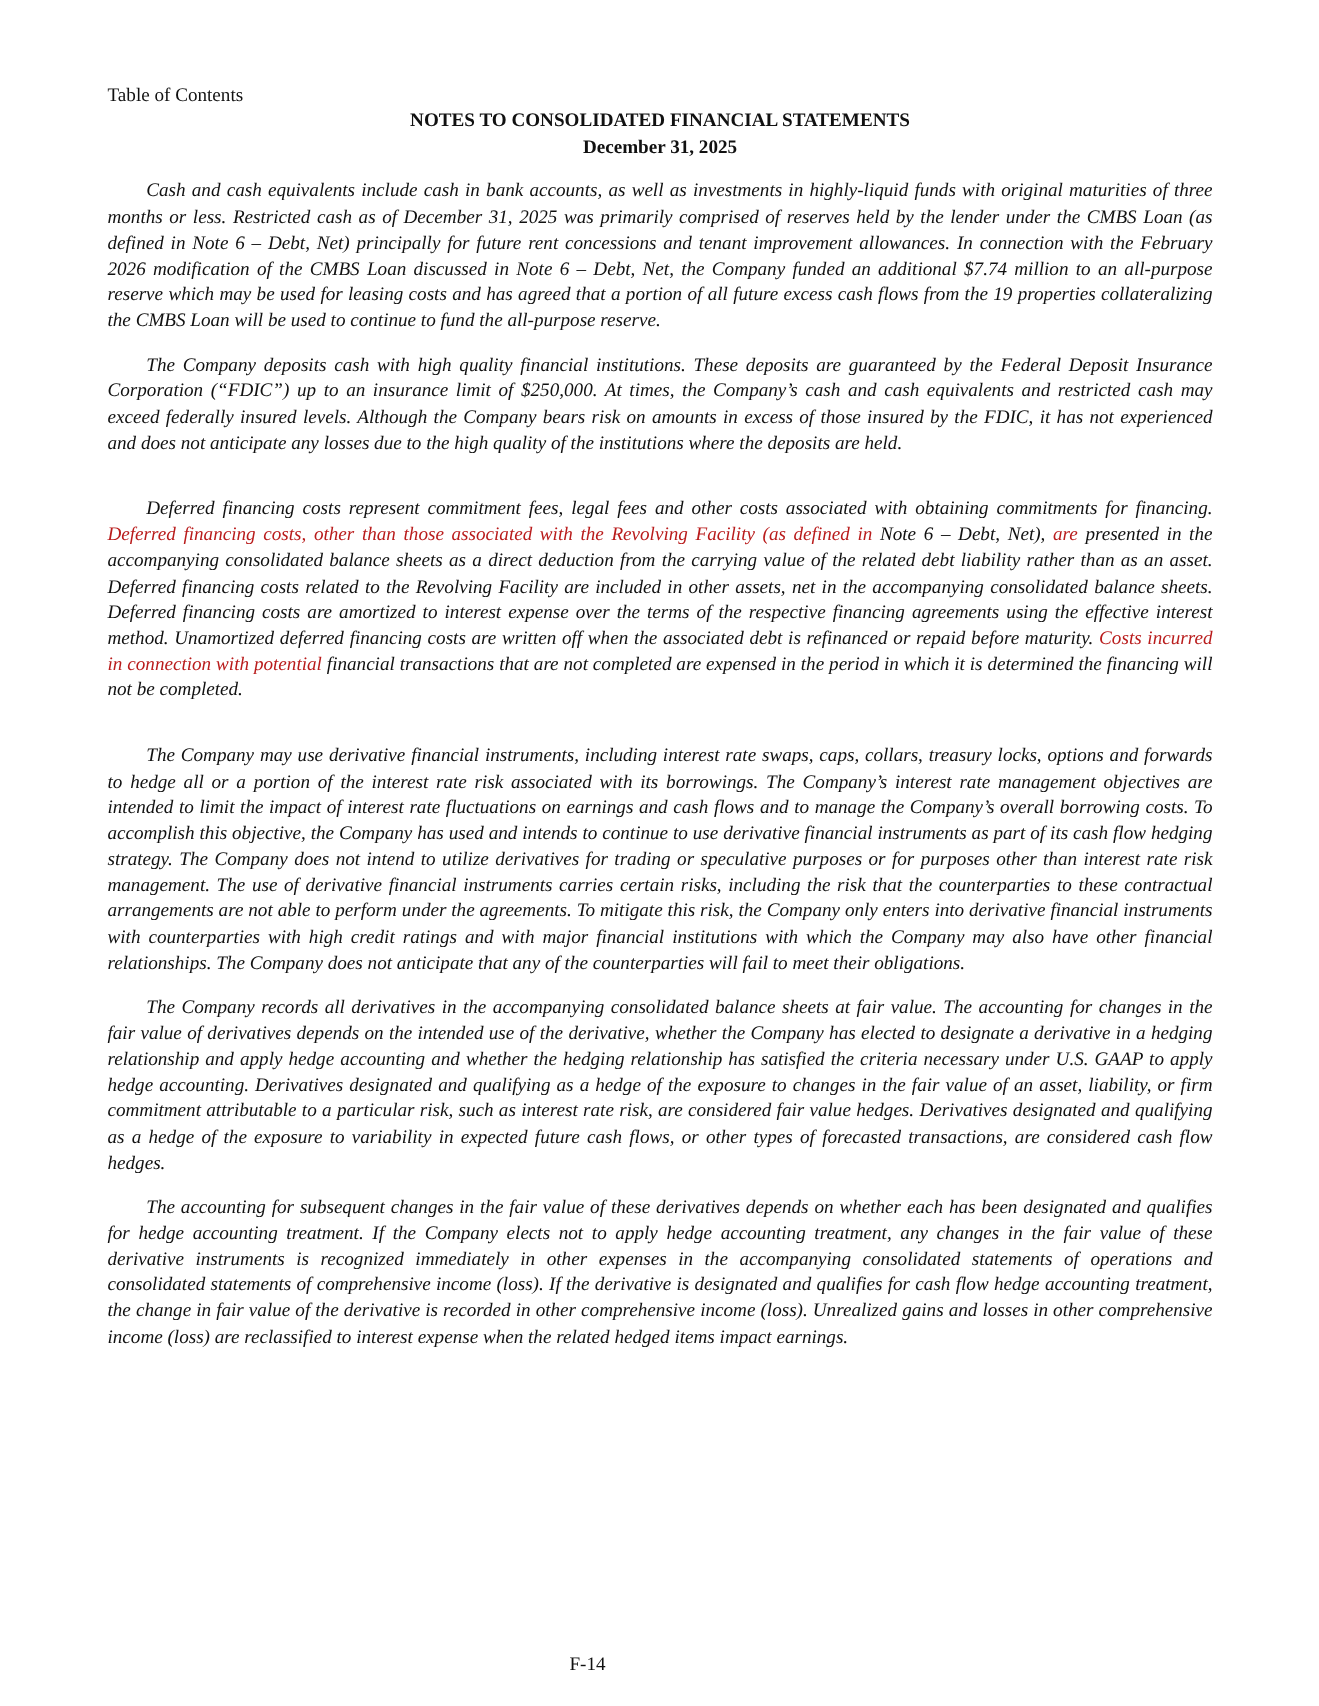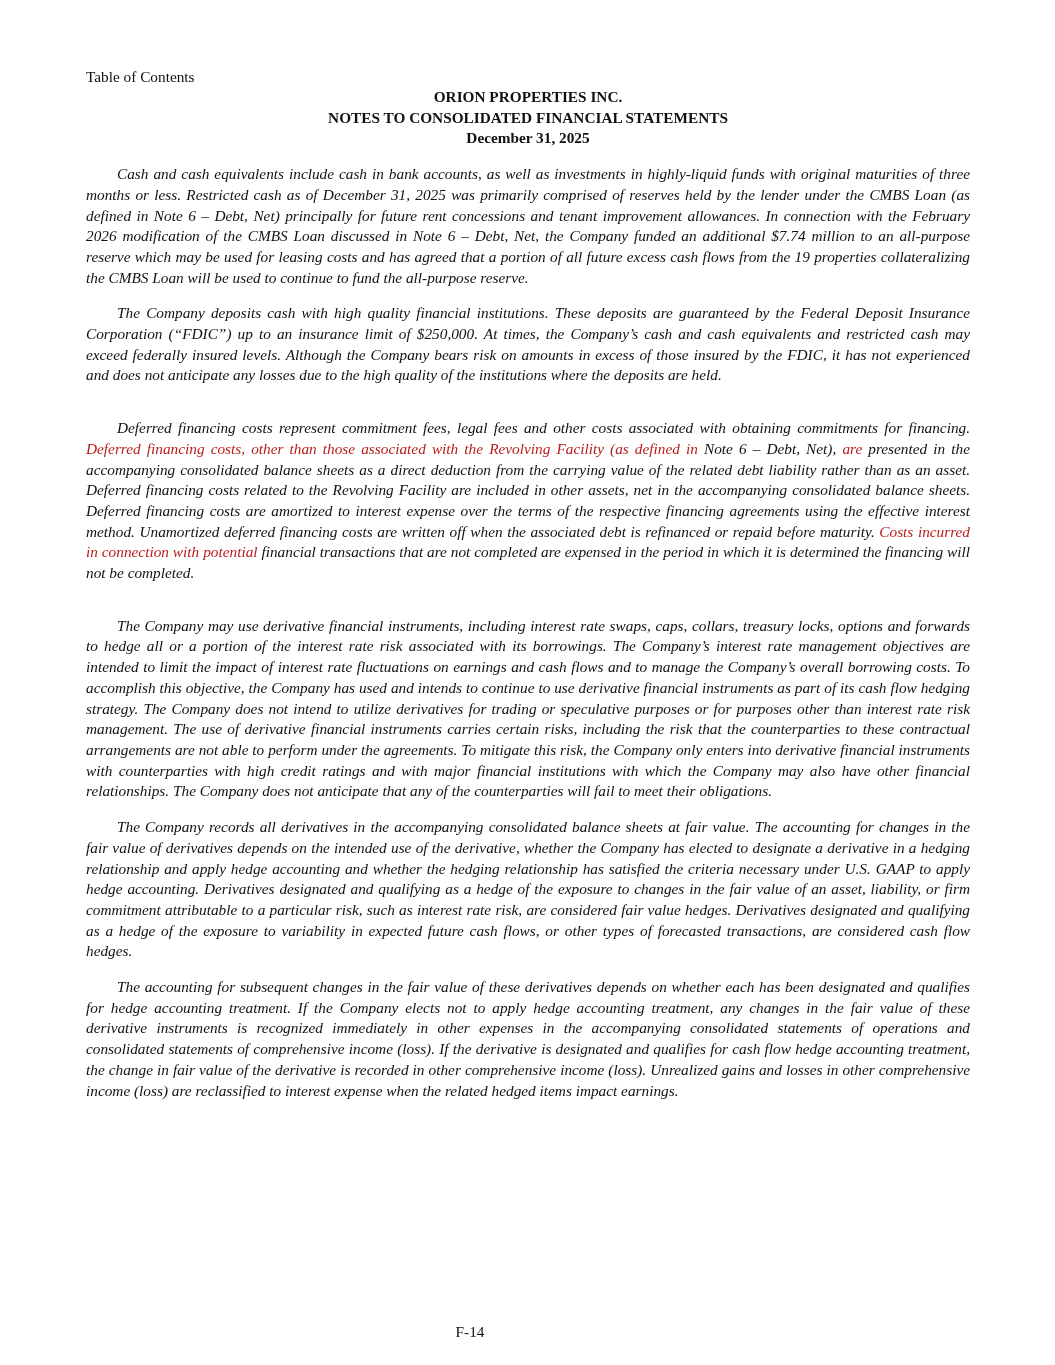--- a/index.html
+++ b/index.html
@@ -19,21 +19,20 @@
   .muted { color: #b91c1c; }
   .footer { position: absolute; left: 0; width: 940px; top: 1322px; text-align: center; font-size: 15.3px; }
 </style>
 </head>
 <body>
 
 <div class="page">
   <a class="toc-link">Table of Contents</a>
 
   <div class="header">
-    <div>ORION PROPERTIES INC.</div>
     <div>NOTES TO CONSOLIDATED FINANCIAL STATEMENTS</div>
     <div>December 31, 2025</div>
   </div>
 
   <div>
     <div class="gap-h"></div>
     <p>Cash and cash equivalents include cash in bank accounts, as well as investments in highly-liquid funds with original maturities of three months or less. Restricted cash as of December 31, 2025 was primarily comprised of reserves held by the lender under the CMBS Loan (as defined in Note 6 – Debt, Net) principally for future rent concessions and tenant improvement allowances. In connection with the February 2026 modification of the CMBS Loan discussed in Note 6 – Debt, Net, the Company funded an additional $7.74 million to an all-purpose reserve which may be used for leasing costs and has agreed that a portion of all future excess cash flows from the 19 properties collateralizing the CMBS Loan will be used to continue to fund the all-purpose reserve.</p>
     <div class="gap-p"></div>
     <p>The Company deposits cash with high quality financial institutions. These deposits are guaranteed by the Federal Deposit Insurance Corporation (“FDIC”) up to an insurance limit of $250,000. At times, the Company’s cash and cash equivalents and restricted cash may exceed federally insured levels. Although the Company bears risk on amounts in excess of those insured by the FDIC, it has not experienced and does not anticipate any losses due to the high quality of the institutions where the deposits are held.</p>
   </div>

